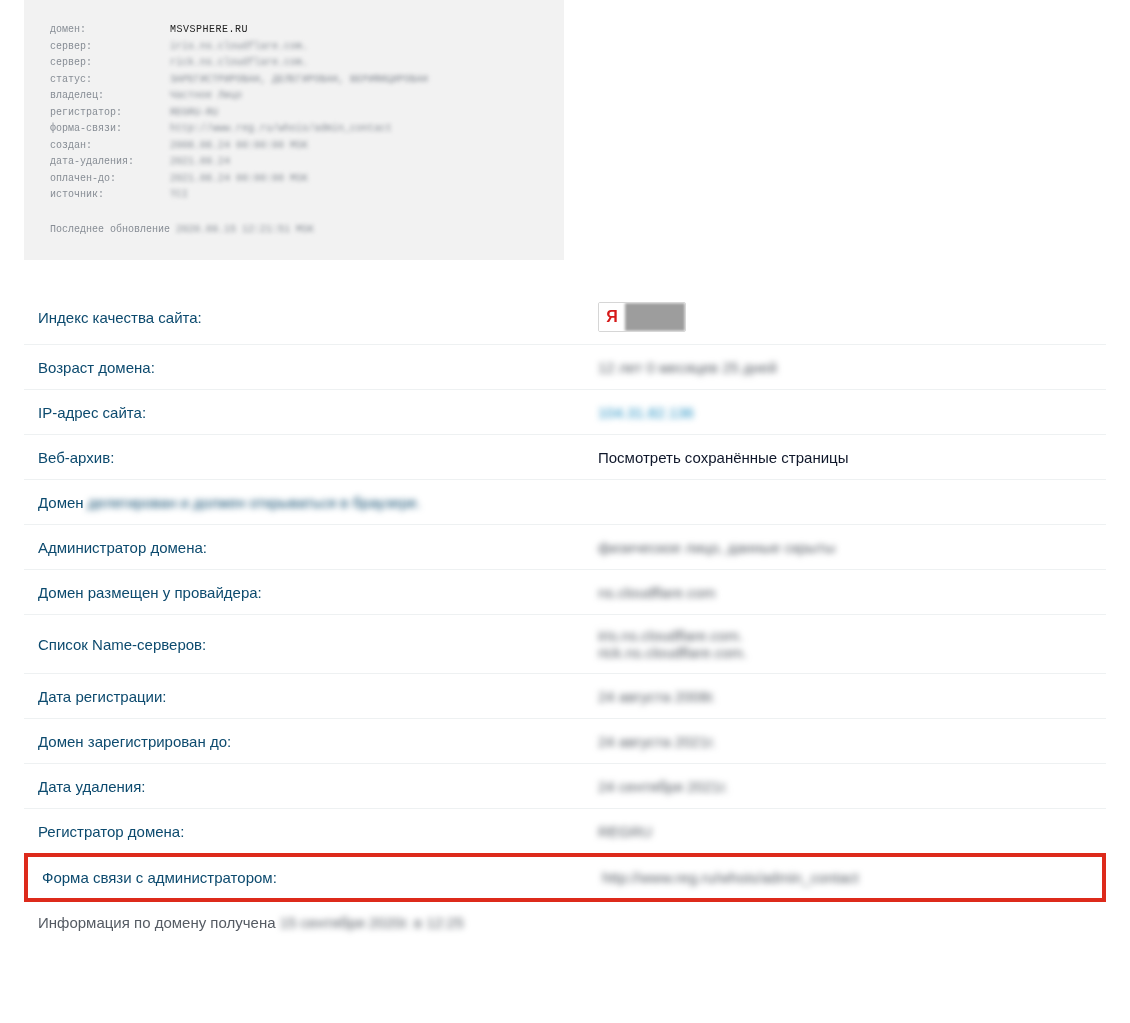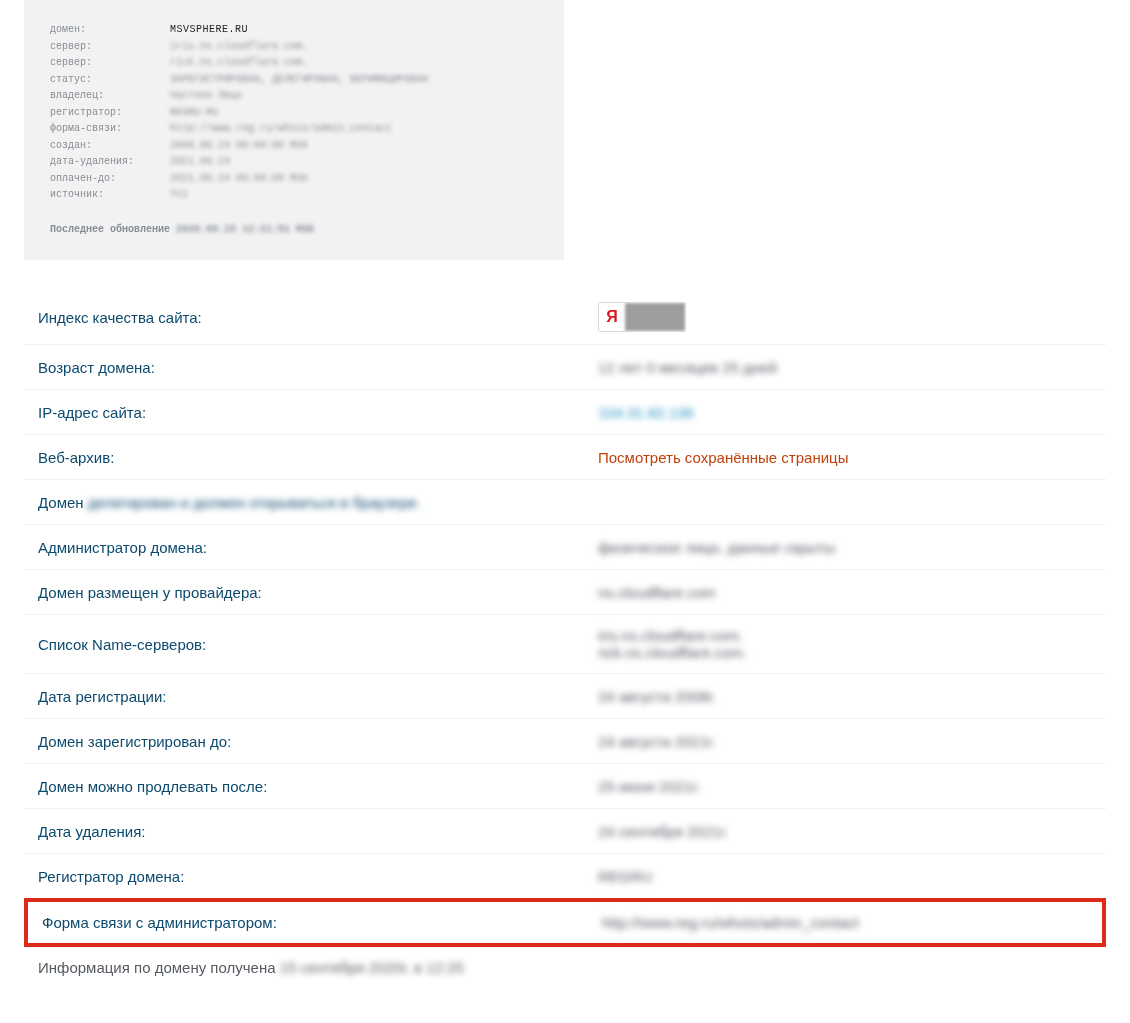--- a/index.html
+++ b/index.html
@@ -31,21 +31,20 @@
     filter: none;
     letter-spacing: 0.5px;
   }
   .whois-value.blurred {
     filter: blur(2px);
     user-select: none;
   }
   .whois-footer {
     margin-top: 18px;
     color: #878d95;
-    font-weight: bold;
   }
   .whois-footer .blurred { filter: blur(2px); }
   
   .info-list {
     margin: 0 24px;
   }
   .info-row {
     display: flex;
     align-items: center;
     padding: 12px 14px;
@@ -60,21 +59,21 @@
   .info-value {
     flex: 1;
     color: #555b63;
     font-size: 15px;
   }
   .info-value.blurred {
     filter: blur(3px);
     user-select: none;
   }
   .info-value.link { color: #1f8ec2; }
-  .info-value a { color: #c2410c; text-decoration: none; }
+  .info-value a { color: #0f172a; text-decoration: none; }
   .inline-blur { filter: blur(3px); user-select: none; display:inline-block; }
   
   .badge-wrap {
     display: inline-flex;
     align-items: stretch;
     height: 30px;
     border: 1px solid #d6d6d6;
     border-radius: 2px;
     overflow: hidden;
   }
@@ -221,24 +220,20 @@
   <div class="info-row">
     <div class="info-label">Дата регистрации:</div>
     <div class="info-value blurred">24 августа 2008г.</div>
   </div>
 
   <div class="info-row">
     <div class="info-label">Домен зарегистрирован до:</div>
     <div class="info-value blurred">24 августа 2021г.</div>
   </div>
 
-  <div class="info-row">
-    <div class="info-label">Домен можно продлевать после:</div>
-    <div class="info-value blurred">25 июня 2021г.</div>
-  </div>
 
   <div class="info-row">
     <div class="info-label">Дата удаления:</div>
     <div class="info-value blurred">24 сентября 2021г.</div>
   </div>
 
   <div class="info-row">
     <div class="info-label">Регистратор домена:</div>
     <div class="info-value blurred">REGRU</div>
   </div>

